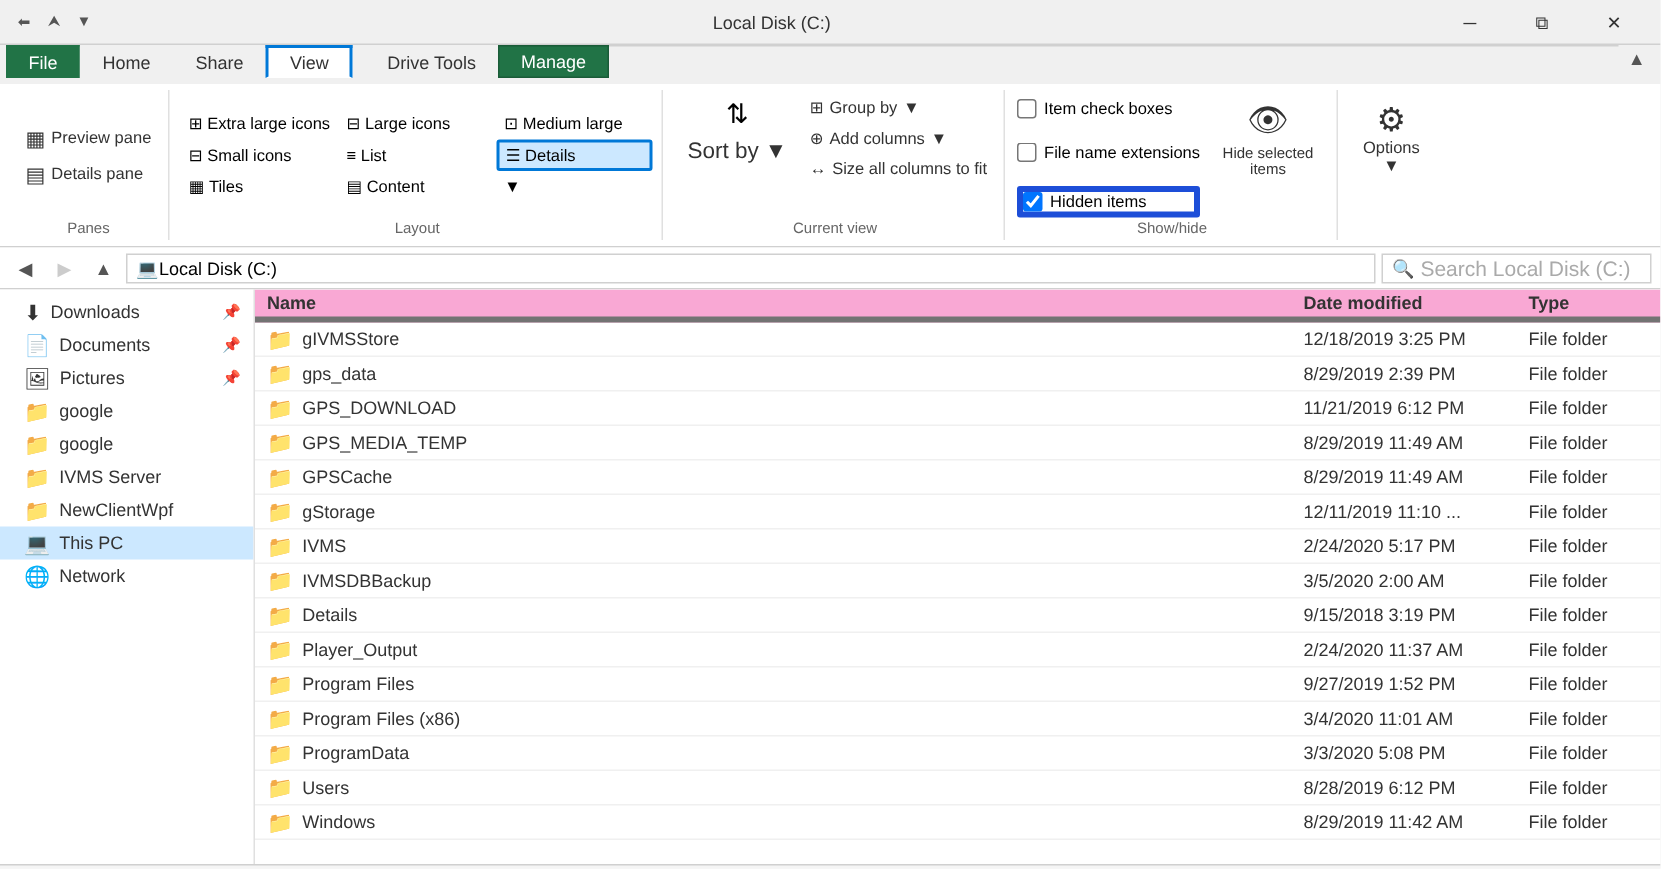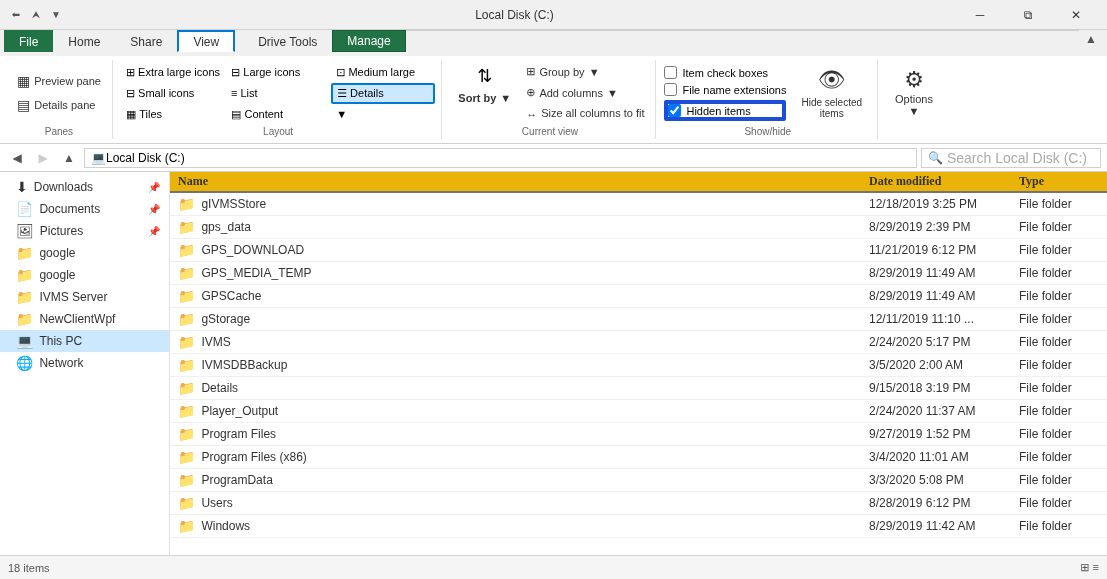--- a/index.html
+++ b/index.html
@@ -202,28 +202,27 @@
     .sidebar-item.active { background: #cce8ff; }
     .sidebar-item .pin { color: #aaa; font-size: 10px; margin-left: auto; }
     .sidebar-icon { font-size: 14px; flex-shrink: 0; }
 
     
     .file-list { flex: 1; overflow-y: auto; background: white; }
     .file-list-header {
       display: grid;
       grid-template-columns: 1fr 150px 80px;
       padding: 2px 8px;
-      background: #eab308;
-      border-bottom: 2px solid #737373;
+      background: #f9a8d4;
+      border-bottom: 4px solid #737373;
       font-size: 12px;
       font-weight: 600;
       color: #333;
       position: sticky;
       top: 0;
-      font-family: Liberation Serif, serif;
     }
     .file-list-row {
       display: grid;
       grid-template-columns: 1fr 150px 80px;
       padding: 3px 8px;
       font-size: 12px;
       color: #333;
       border-bottom: 1px solid #f0f0f0;
       cursor: pointer;
       align-items: center;
@@ -351,21 +350,21 @@
     <div class="ribbon-group-label">Layout</div>
   </div>
 
   <div class="ribbon-group">
     <div style="display:flex;flex-direction:row;align-items:flex-start;gap:2px;flex:1;">
 
       <div style="display:flex;flex-direction:column;align-items:center;border:1px solid transparent;padding:2px;">
         <div style="display:flex;align-items:center;gap:2px;font-size:18px;margin-bottom:2px;">
           <span>⇅</span>
         </div>
-        <div class="ribbon-btn-small" style="font-size:11px;font-weight:bold;">
+        <div class="ribbon-btn-small" style="font-size:15px;">
           <span>Sort by</span>
           <span>▼</span>
         </div>
       </div>
 
       <div style="display:flex;flex-direction:column;gap:2px;">
         <div class="ribbon-btn-small">
           <span>⊞</span>
           <span>Group by</span>
           <span>▼</span>
@@ -380,21 +379,21 @@
           <span>Size all columns to fit</span>
         </div>
       </div>
     </div>
     <div class="ribbon-group-label">Current view</div>
   </div>
 
   <div class="ribbon-group">
     <div style="display:flex;flex-direction:row;gap:6px;align-items:flex-start;flex:1;">
 
-      <div style="display:flex;flex-direction:column;gap:4px;padding-top:4px;">
+      <div style="display:flex;flex-direction:column;gap:16px;padding-top:4px;">
         <label class="checkbox-item">
           <input type="checkbox" style="">
           <span>Item check boxes</span>
         </label>
         <label class="checkbox-item">
           <input type="checkbox" style="">
           <span>File name extensions</span>
         </label>
         <label class="checkbox-item red-box">
           <input type="checkbox" checked="" style="">

